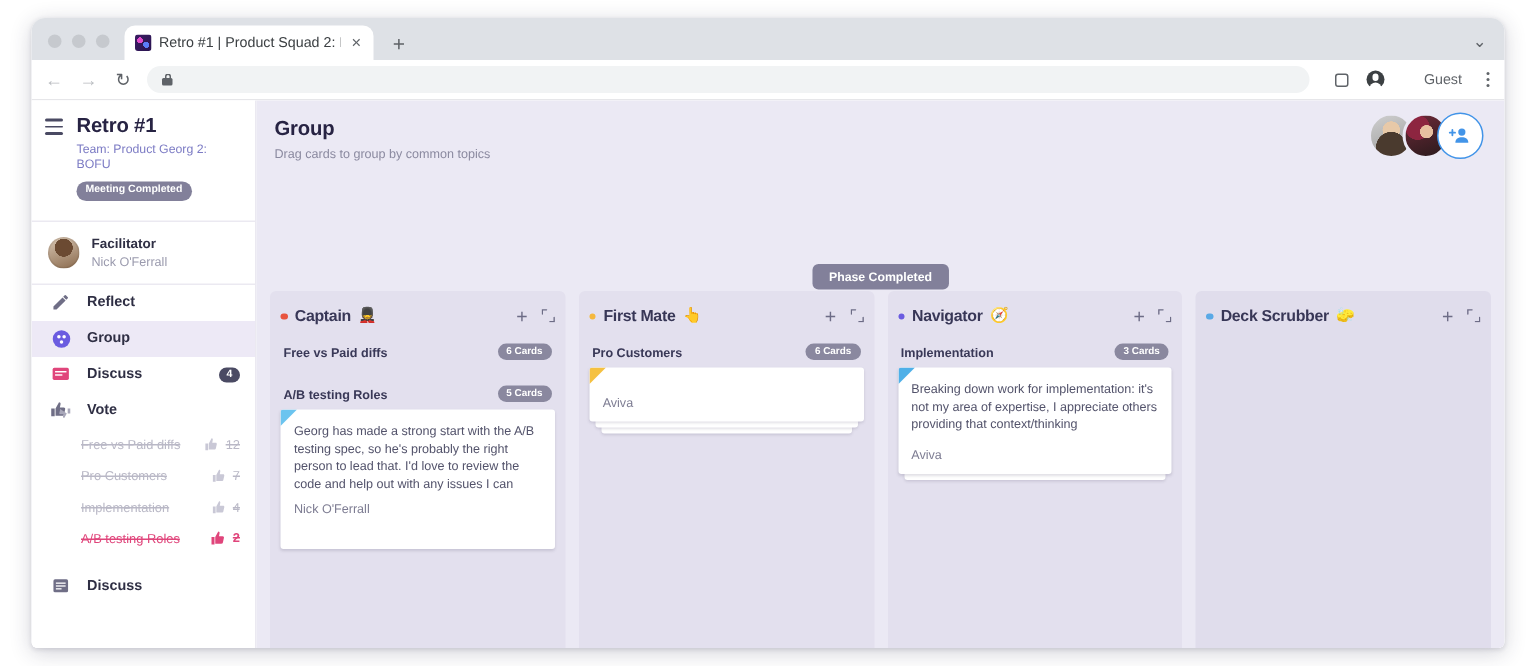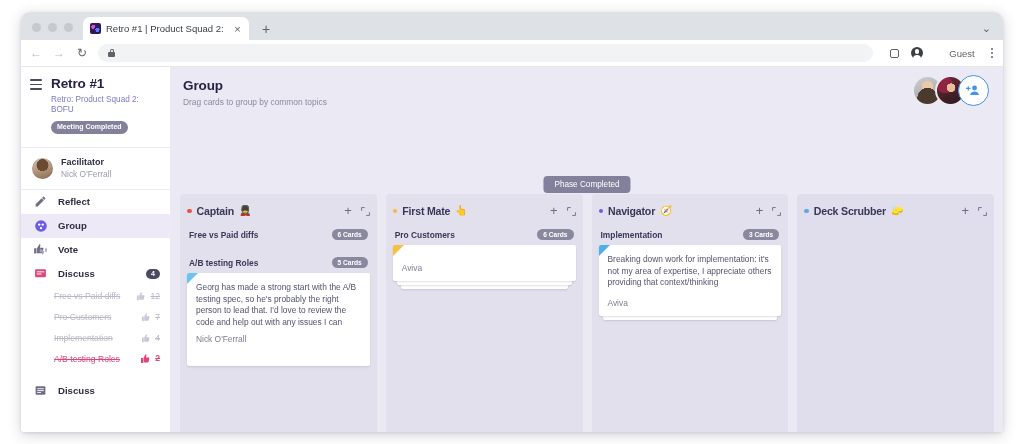--- a/index.html
+++ b/index.html
@@ -180,21 +180,21 @@
     width: 31px; height: 31px; border-radius: 50%;
     background: #ffffff; border: 1.6px solid #4294e8;
     margin-left: -8px; display: flex; align-items: center; justify-content: center;
     position: relative; z-index: 2;
   }
 
   #phase-completed-badge {
     position: absolute; left: 50%; transform: translateX(-50%);
     top: 109px;
     background: #82809a; color: #ffffff;
-    font-size: 8.2px; font-weight: 400;
+    font-size: 8.2px; font-weight: 700;
     padding: 4px 11px; border-radius: 4px; line-height: 9px;
     white-space: nowrap;
   }
 
   
   #board {
     position: absolute; left: 9px; right: 9px; top: 127px; bottom: 9px;
     display: flex; gap: 9px;
   }
   .column {
@@ -288,21 +288,21 @@
 
     <div id="sidebar">
 
       <div id="sidebar-head">
         <span class="hamburger">
             <i></i>
             <i></i>
             <i></i>
           </span>
         <div id="meeting-name">Retro #1</div>
-        <div id="team-name">Retro: Product Squad 2: BOFU</div>
+        <div id="team-name">Team: Product Georg 2: BOFU</div>
         <div id="meeting-status">Meeting Completed</div>
       </div>
 
       <div id="facilitator-row">
         <span id="facilitator-avatar"></span>
         <span>
           <div id="facilitator-title">Facilitator</div>
           <div id="facilitator-user">Nick O'Ferrall</div>
         </span>
       </div>
@@ -323,38 +323,38 @@
               <circle cx="9" cy="9.5" r="2" fill="#fff"></circle>
               <circle cx="15" cy="9.5" r="2" fill="#fff"></circle>
               <circle cx="12" cy="15.5" r="2" fill="#fff"></circle>
             </svg>
         </span>
         <span class="nav-label">Group</span>
       </div>
 
       <div class="nav-item">
         <span class="nav-icon">
+          <svg width="13" height="13" viewBox="0 0 24 24">
+              <rect x="2" y="4" width="20" height="15" rx="2" fill="#e0457b"></rect>
+              <rect x="5" y="8" width="14" height="1.8" fill="#fff"></rect>
+              <rect x="5" y="12" width="9" height="1.8" fill="#fff"></rect>
+            </svg>
+        </span>
+        <span class="nav-label">Discuss</span>
+        <span class="nav-badge">4</span>
+      </div>
+
+      <div class="nav-item">
+        <span class="nav-icon">
           <svg width="15" height="14" viewBox="0 0 26 24">
             <path d="M2 9h4v9H2zM7 9l4-7c1.3 0 2 .9 1.8 2L12 8h4.5c1.1 0 1.9 1 1.6 2l-1.3 6c-.2.9-1 1.6-2 1.6H7z" fill="#6f6e86"></path>
             <path d="M24 15h-3v-6h3zM20 15l-3 5c-1 0-1.6-.7-1.4-1.6l.5-2.6h-3.4c-.9 0-1.5-.8-1.3-1.6l1-4.6" fill="#a9a8ba"></path>
           </svg>
         </span>
         <span class="nav-label">Vote</span>
-      </div>
-
-      <div class="nav-item">
-        <span class="nav-icon">
-          <svg width="13" height="13" viewBox="0 0 24 24">
-              <rect x="2" y="4" width="20" height="15" rx="2" fill="#e0457b"></rect>
-              <rect x="5" y="8" width="14" height="1.8" fill="#fff"></rect>
-              <rect x="5" y="12" width="9" height="1.8" fill="#fff"></rect>
-            </svg>
-        </span>
-        <span class="nav-label">Discuss</span>
-        <span class="nav-badge">4</span>
       </div>
 
       <div class="topic-item">
         <span class="topic-label">Free vs Paid diffs</span>
         <span class="topic-vote">
           <svg width="11" height="11" viewBox="0 0 24 24">
               <path d="M2 10h4v10H2zM7 10l4-7.5c1.3 0 2 1 1.8 2.1L12 9h5c1.1 0 1.9 1 1.6 2.1l-1.4 6.3c-.2 1-1 1.6-2 1.6H7z" fill="#c9c8d6"></path>
             </svg>
           <span class="topic-count">12</span>
         </span>

